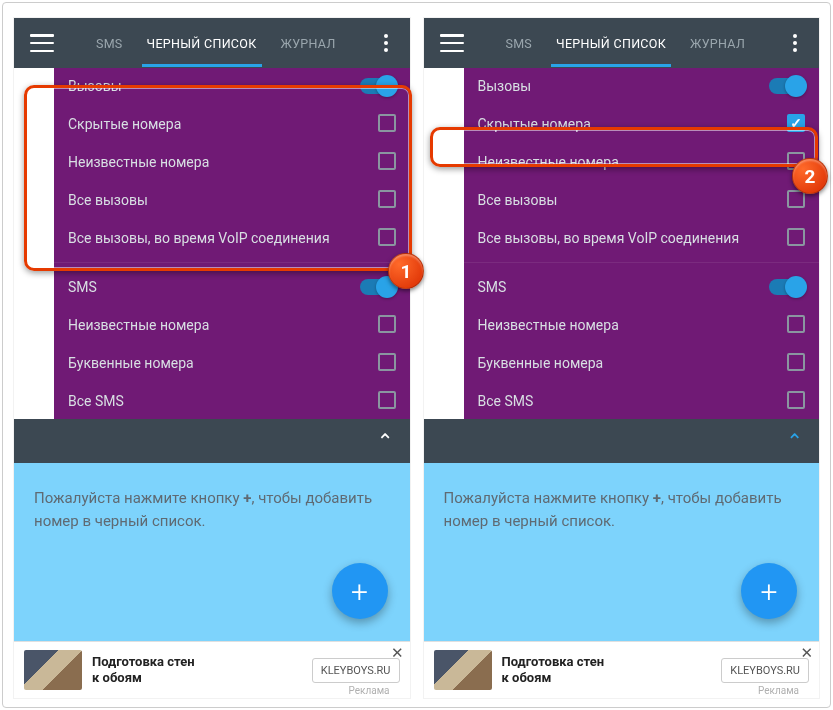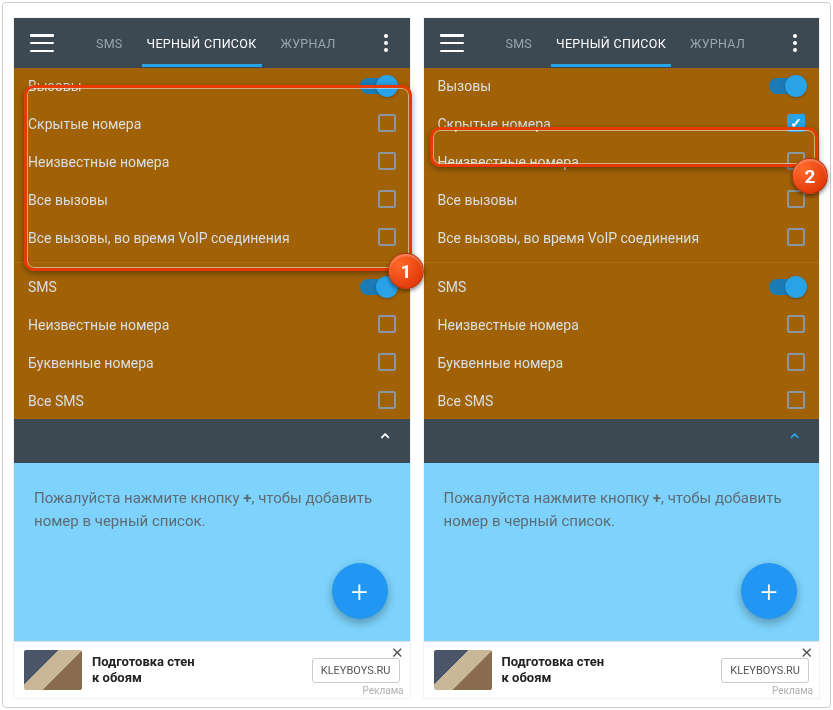--- a/index.html
+++ b/index.html
@@ -8,40 +8,40 @@
 .screens { display: flex; padding: 18px 14px 12px 14px; gap: 14px; height: 100%; }
 .screen { flex: 1; background: #fff; position: relative; display: flex; flex-direction: column; box-shadow: 0 0 0 1px rgba(0,0,0,.05); }
 .topbar { background: #3c4852; display: flex; align-items: center; height: 50px; padding: 0 8px; color: #b8c4cc; }
 .hamburger { width: 24px; height: 18px; display: flex; flex-direction: column; justify-content: space-between; margin: 0 8px; cursor: pointer; }
 .hamburger span { height: 2.5px; background: #fff; border-radius: 1px; }
 .tabs { flex: 1; display: flex; justify-content: center; align-items: center; gap: 14px; }
 .tab { font-size: 12.5px; letter-spacing: .3px; padding: 16px 5px; cursor: pointer; color: #9aa6ad; }
 .tab.active { color: #fff; border-bottom: 3px solid #29a3e8; padding-bottom: 13px; }
 .dots { width: 24px; display: flex; flex-direction: column; align-items: center; gap: 3px; cursor: pointer; margin: 0 4px; }
 .dots span { width: 4px; height: 4px; background: #fff; border-radius: 50%; }
-.settings { background: #a16207; color: #d8dfe3; font-size: 14px; }
+.settings { background: #701a75; color: #d8dfe3; font-size: 14px; margin-left: 40px; }
 .section-head { display: flex; align-items: center; justify-content: space-between; padding: 10px 14px; }
 .toggle { width: 36px; height: 16px; background: #1b7bb5; border-radius: 10px; position: relative; cursor: pointer; }
 .toggle::after { content: ''; position: absolute; right: -2px; top: -3px; width: 22px; height: 22px; background: #29a3e8; border-radius: 50%; box-shadow: 0 1px 3px rgba(0,0,0,.3); }
 .row { display: flex; align-items: flex-end; justify-content: space-between; padding: 10px 14px; }
 .checkbox { width: 18px; height: 18px; border: 2px solid #8a96a0; border-radius: 2px; cursor: pointer; display: flex; align-items: center; justify-content: center; }
 .checkbox.checked { border-color: #29a3e8; background: #29a3e8; color: #fff; font-size: 14px; font-weight: bold; }
 .divider { height: 1px; background: rgba(255,255,255,.08); margin: 6px 0; }
 .collapse { background: #3c4852; height: 44px; display: flex; align-items: center; justify-content: flex-end; padding: 0 16px; color: #fff; }
 .collapse.blue { color: #29a3e8; }
 .chev-up { font-size: 20px; cursor: pointer; }
 .hint { background: #7dd3fc; flex: 1; padding: 24px 20px; color: #5f6a73; font-size: 15px; line-height: 1.5; position: relative; }
 .fab { position: absolute; right: 22px; bottom: 22px; width: 56px; height: 56px; border-radius: 50%; background: #2196f3; color: #fff; display: flex; align-items: center; justify-content: center; font-size: 30px; font-weight: 300; box-shadow: 0 4px 10px rgba(0,0,0,.3); cursor: pointer; }
 .ad { border-top: 1px solid #e0e0e0; display: flex; align-items: center; padding: 8px 10px; gap: 10px; position: relative; }
 .ad-thumb { width: 58px; height: 40px; background: linear-gradient(135deg, #4a5568 35%, #c9b898 35% 60%, #8a6d4f 60%); border-radius: 2px; }
 .ad-text { flex: 1; font-size: 13px; display: flex; flex-direction: column; }
 .ad-title { font-weight: 700; color: #222; line-height: 1.2; }
 .ad-btn { font-size: 11px; border: 1px solid #ccc; border-radius: 3px; padding: 5px 8px; color: #555; cursor: pointer; text-transform: uppercase; text-align: center; }
 .ad-close { position: absolute; top: 2px; right: 6px; font-size: 15px; cursor: pointer; color: #555; }
-.ad-label { position: absolute; bottom: 2px; right: 6px; font-size: 10px; color: #b0b0b0; }
+.ad-label { position: absolute; bottom: 2px; right: 20px; font-size: 10px; color: #b0b0b0; }
 .callout { position: absolute; border: 3px solid #e63a00; border-radius: 10px; box-shadow: 0 0 0 1px rgba(255,255,255,.5) inset, 0 2px 6px rgba(0,0,0,.4); pointer-events: none; }
 .badge { position: absolute; width: 36px; height: 36px; border-radius: 50%; background: radial-gradient(circle at 30% 30%, #ff6a2a, #d92b00); color: #fff; font-weight: 700; font-size: 19px; display: flex; align-items: center; justify-content: center; box-shadow: 0 2px 4px rgba(0,0,0,.5), inset 0 2px 2px rgba(255,255,255,.3); border: 1px solid rgba(0,0,0,.2); }
 </style>
 </head>
 <body>
 <div class="outer-border"></div>
 
 <div class="screens">
 
   <div class="screen">

